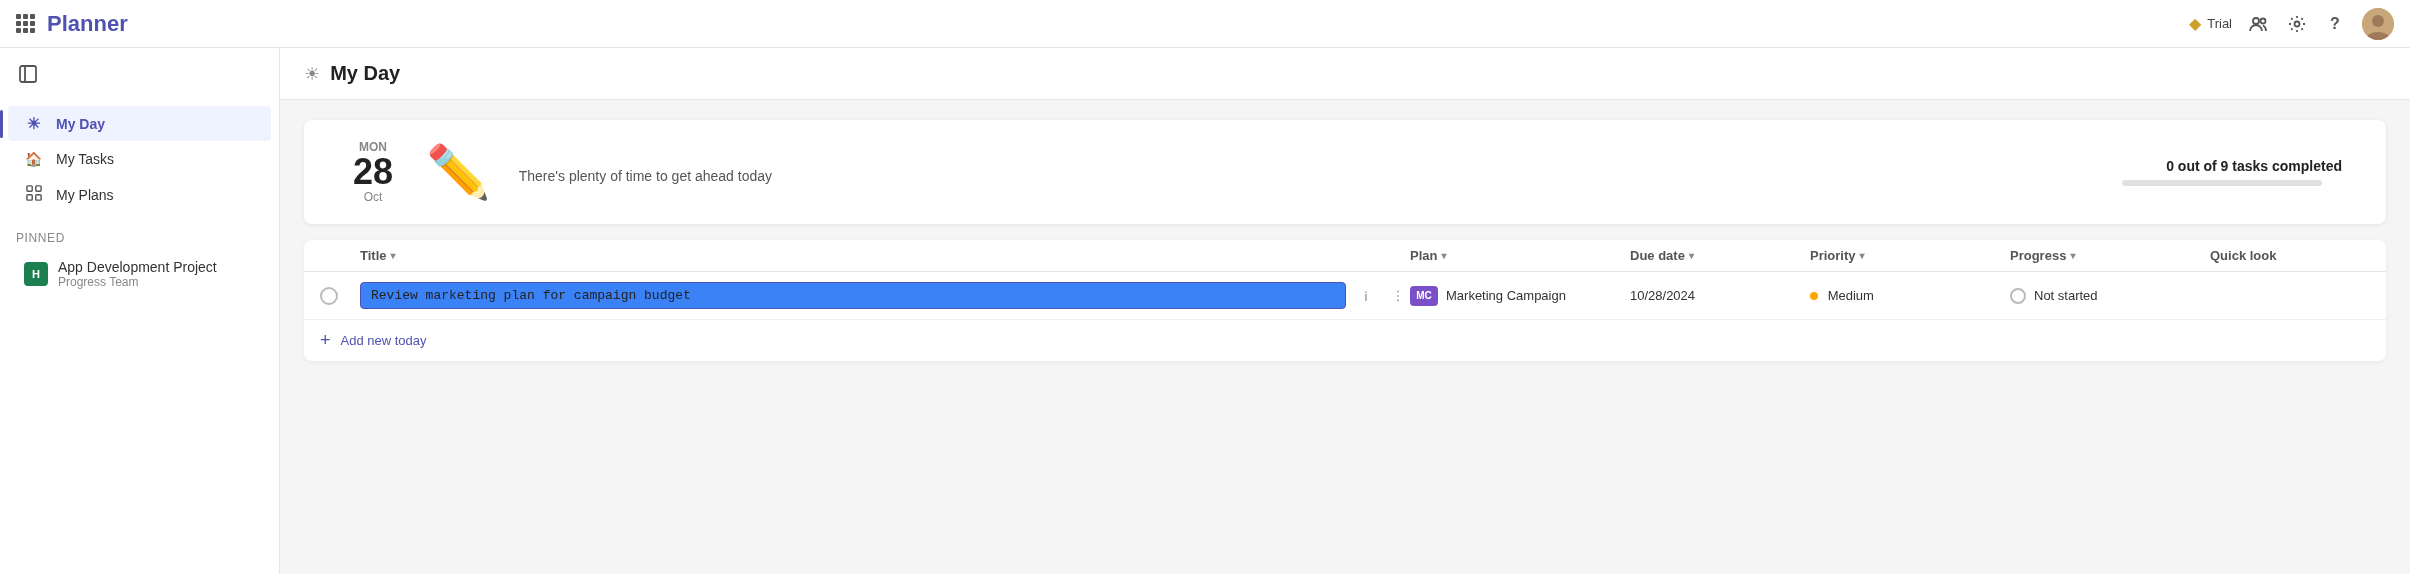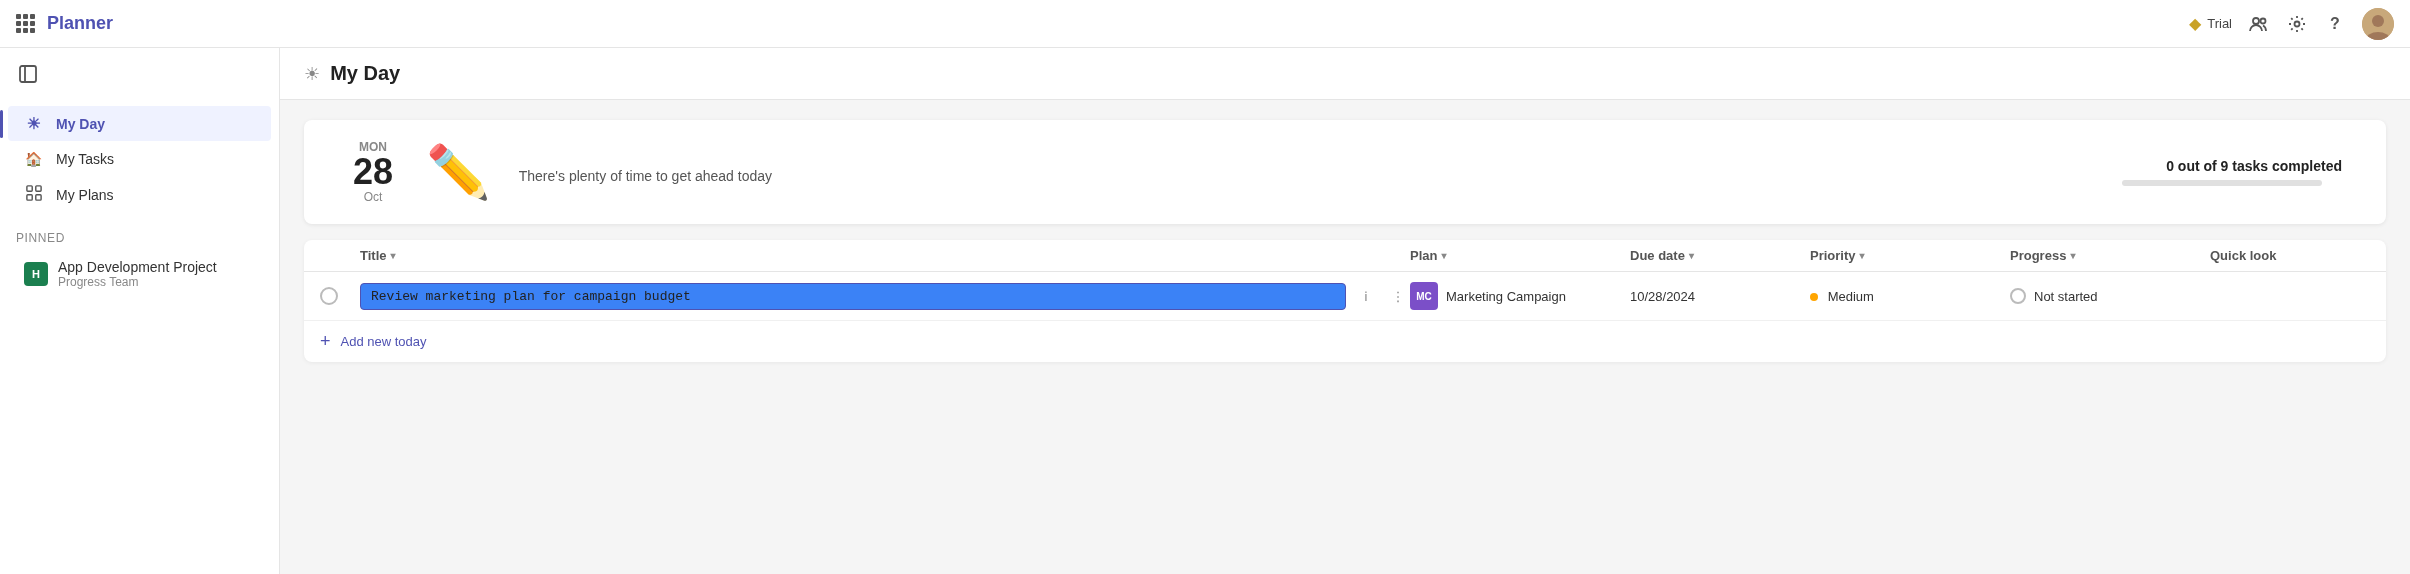--- a/index.html
+++ b/index.html
@@ -5,21 +5,21 @@
     * { box-sizing: border-box; margin: 0; padding: 0; }
     body { font-family: 'Segoe UI', sans-serif; background: #f5f5f5; display: flex; height: 574px; overflow: hidden; }
 
     
     .topbar {
       position: fixed; top: 0; left: 0; right: 0; height: 48px;
       background: #fff; display: flex; align-items: center;
       padding: 0 16px; z-index: 100; border-bottom: 1px solid #e5e5e5;
     }
     .topbar-left { display: flex; align-items: center; gap: 12px; }
-    .topbar-app-name { color: #4f52b2; font-size: 18px; font-weight: 600; }
+    .topbar-app-name { color: #4f52b2; font-size: 22px; font-weight: 600; }
     .topbar-right { margin-left: auto; display: flex; align-items: center; gap: 16px; }
     .trial-badge { display: flex; align-items: center; gap: 6px; font-size: 13px; color: #444; }
     .topbar-icon { width: 22px; height: 22px; display: flex; align-items: center; justify-content: center; cursor: pointer; color: #555; font-size: 17px; }
     .avatar { width: 32px; height: 32px; border-radius: 50%; background: #c8a87a; overflow: hidden; cursor: pointer; }
 
     
     .sidebar {
       width: 280px; background: #fff; padding-top: 48px; height: 100%;
       border-right: 1px solid #e5e5e5; flex-shrink: 0;
       display: flex; flex-direction: column;
@@ -102,21 +102,21 @@
       border-radius: 50%; cursor: pointer; display: flex; align-items: center; justify-content: center;
     }
     .task-title-cell { display: flex; align-items: center; gap: 8px; }
     .task-title-input {
       border: 1px solid #4f52b2; border-radius: 4px; padding: 5px 10px;
       font-size: 13px; color: #222; flex: 1; outline: none; background: #3b82f6; font-family: Liberation Mono, monospace;
     }
     .task-icon-btn { width: 24px; height: 24px; display: flex; align-items: center; justify-content: center; cursor: pointer; color: #888; border-radius: 4px; }
 
     .plan-badge { display: flex; align-items: center; gap: 8px; }
-    .plan-badge-icon { width: 28px; height: 28px; border-radius: 4px; background: #7b4fc8; color: #fff; font-size: 10px; font-weight: 700; display: flex; align-items: center; justify-content: center; }
+    .plan-badge-icon { width: 28px; height: 20px; border-radius: 4px; background: #7b4fc8; color: #fff; font-size: 10px; font-weight: 700; display: flex; align-items: center; justify-content: center; }
 
     .priority-dot { width: 8px; height: 8px; border-radius: 50%; background: #ffa500; display: inline-block; margin-right: 6px; }
 
     .progress-cell { display: flex; align-items: center; gap: 8px; }
     .progress-circle { width: 16px; height: 16px; border: 2px solid #bbb; border-radius: 50%; }
 
     .add-task-row {
       display: flex; align-items: center; gap: 10px; padding: 10px 16px;
       font-size: 13px; color: #4f52b2; cursor: pointer;
     }

